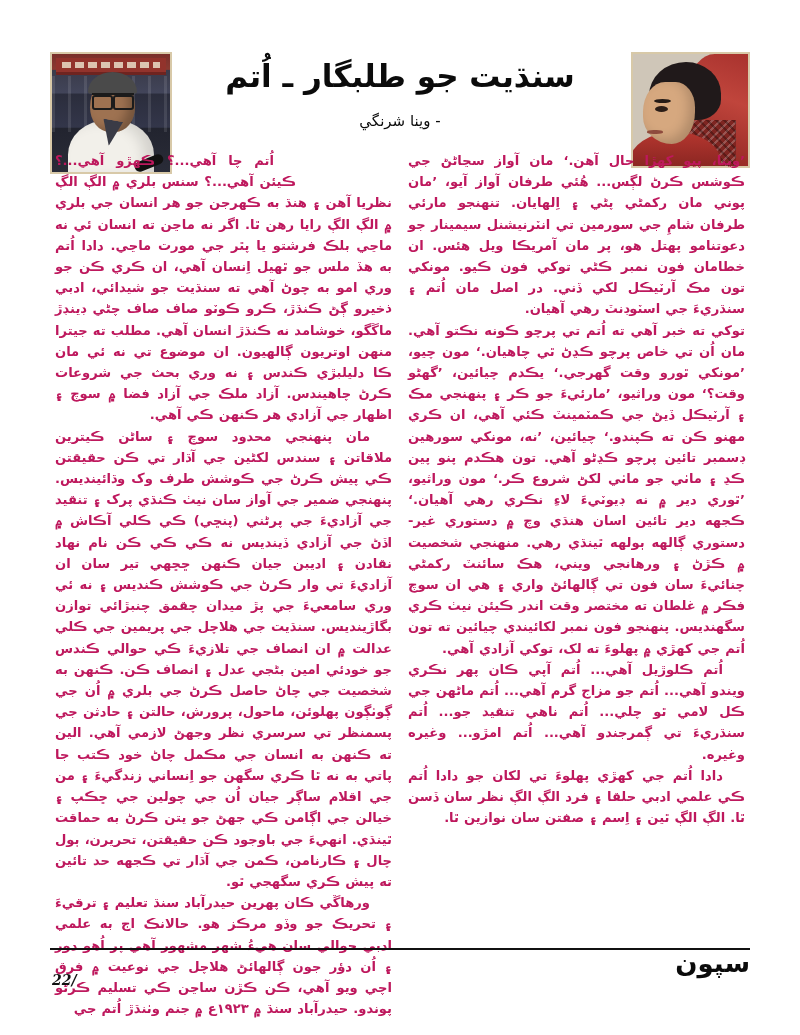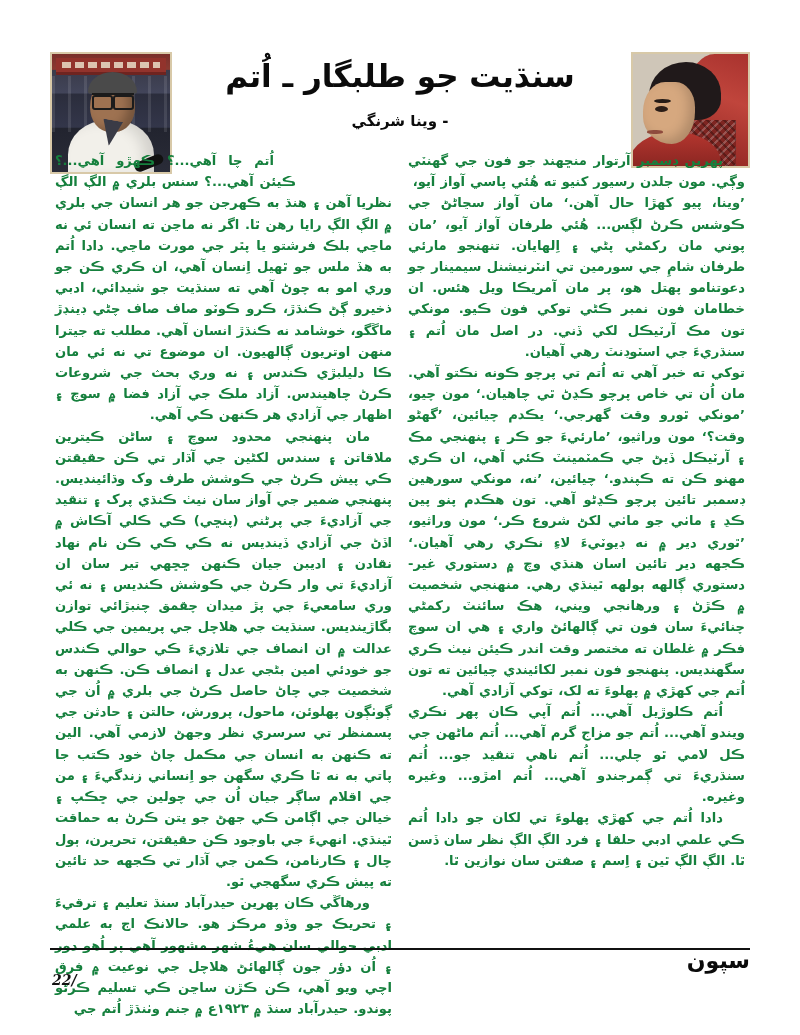--- a/index.html
+++ b/index.html
@@ -171,21 +171,21 @@
     font-weight: bold;
     line-height: 1.35;
     letter-spacing: 0;
     color: #0b0b0b;
     direction: rtl;
     white-space: nowrap;
   }
   .byline {
     margin-top: 14px;
     font-size: 15px;
-    font-weight: bold;
+    font-weight: normal;
     direction: rtl;
     color: #0b0b0b;
   }
 
   
   .body-area {
     position: absolute;
     top: 150px;
     left: 55px;
     width: 690px;
@@ -204,21 +204,21 @@
   }
   .col p {
     margin: 0;
     direction: rtl;
     text-align: justify;
     text-align-last: right;
     font-size: 13.1px;
     font-weight: bold;
     line-height: 1.62;
     word-spacing: 0.5px;
-    color: #15803d;
+    color: #be185d;
   }
   .col p.indent { text-indent: 22px; }
 
   
   .col-left .float-shim {
     float: right;
     width: 96px;
     height: 26px;
     shape-outside: inset(0);
   }
@@ -247,21 +247,21 @@
     font-family: "DejaVu Serif", "Liberation Serif", serif;
     font-size: 14px;
     font-style: italic;
     font-weight: bold;
     color: #111;
   }
   .masthead {
     position: absolute;
     right: 0;
     top: -4px;
-    font-size: 22px;
+    font-size: 26px;
     font-weight: bold;
     direction: rtl;
     color: #0b0b0b;
   }
 </style>
 </head>
 <body>
 
 <div class="page">
 
@@ -294,21 +294,20 @@
       <div class="ph-w-eye"></div>
       <div class="ph-w-lip"></div>
     </div>
 
   </div>
 
   <div class="body-area">
     <div class="cols">
 
       <div class="col col-right">
-        <p class="indent">پهرين ڊسمبر آرتوار منڇهند جو فون جي گهنٽي وڳي. مون جلدن رسيور کنيو ته هُئي پاسي آواز آيو،</p>
         <p>’وينا، پيو کهڙا حال آهن.‘ مان آواز سڃاڻڻ جي ڪوشس ڪرڻ لڳس... هُئي طرفان آواز آيو، ’مان پوني مان رکمڻي پڻي ۽ اِلهايان. تنهنجو مارئي طرفان شامِ جي سورمين تي انٽرنيشنل سيمينار جو دعوتنامو پهتل هو، پر مان آمريڪا ويل هئس. ان خطامان فون نمبر ڪڻي توکي فون ڪيو. مونکي تون مڪ آرٽيڪل لکي ڏني. در اصل مان اُتم ۽ سنڌريءَ جي اسٽوڊنٽ رهي آهيان.</p>
         <p>توکي ته خبر آهي ته اُتم تي پرچو ڪونه نڪتو آهي. مان اُن تي خاص پرچو ڪڍڻ ٿي چاهيان.‘ مون چيو، ’مونکي ٿورو وقت گهرجي.‘ يڪدم چيائين، ’گهڻو وقت؟‘ مون وراثيو، ’مارئيءَ جو ڪر ۽ پنهنجي مڪ ۽ آرٽيڪل ڏيڻ جي ڪمٽمينٽ ڪئي آهي، ان ڪري مهنو ڪن ته ڪپندو.‘ چيائين، ’نه، مونکي سورهين ڊسمبر تائين پرچو ڪڍڻو آهي. تون هڪدم پنو پين ڪڍ ۽ ماٺي جو ماٺي لکڻ شروع ڪر.‘ مون وراثيو، ’ٿوري دير ۾ نه ڊيوٽيءَ لاءِ نڪري رهي آهيان.‘ ڪجهه دير تائين اسان هنڌي وچ ۾ دستوري غير-دستوري ڳالهه ٻولهه ٿينڌي رهي. منهنجي شخصيت ۾ ڪڙڻ ۽ ورهانجي ويني، هڪ سائنٽ رکمڻي چنائيءَ سان فون تي ڳالهائڻ واري ۽ هي ان سوچ فڪر ۾ غلطان ته مختصر وقت اندر ڪيئن نيٺ ڪري سگهنديس. پنهنجو فون نمبر لکائيندي چيائين ته تون اُتم جي کهڙي ۾ پهلوءَ ته لک، توکي آزادي آهي.</p>
         <p class="indent">اُتم ڪلوڙيل آهي... اُتم آپي ڪان پهر نڪري ويندو آهي... اُتم جو مزاج گرم آهي... اُتم ماڻهن جي ڪل لامي ٿو چلي... اُتم ناهي تنقيد جو... اُتم سنڌريءَ تي ڳمرجندو آهي... اُتم امڙو... وغيره وغيره.</p>
         <p class="indent">دادا اُتم جي کهڙي پهلوءَ تي لکان جو دادا اُتم ڪي علمي ادبي حلقا ۽ فرد الڳ الڳ نظر سان ڏسن ٿا. الڳ الڳ ٿين ۽ اِسم ۽ صفتن سان نوازين ٿا.</p>
       </div>
 
       <div class="col col-left">
         <div class="float-shim"></div>
         <p class="indent">اُتم چا آهي...؟ ڪهڙو آهي...؟ ڪيئن آهي...؟ سنس بلري ۾ الڳ الڳ نظريا آهن ۽ هنڌ به ڪهرجن جو هر انسان جي بلري ۾ الڳ الڳ رايا رهن ٿا. اگر نه ماڃن ته انسان ئي نه ماڃي بلڪ فرشتو يا پٿر جي مورت ماڃي. دادا اُتم به هڏ ملس جو ٿهيل اِنسان آهي، ان ڪري ڪن جو وري امو به چوڻ آهي ته سنڌيت جو شيدائي، ادبي ذخيرو ڳڻ ڪنڌڙ، ڪرو ڪوٽو صاف صاف چڻي ڊينڊڙ ماڱگو، خوشامد نه ڪنڌڙ انسان آهي. مطلب ته جيترا منهن اوتريون ڳالهيون. ان موضوع تي نه ئي مان ڪا دليلبڙي ڪندس ۽ نه وري بحث جي شروعات ڪرڻ چاهيندس. آزاد ملڪ جي آزاد فضا ۾ سوچ ۽ اظهار جي آزادي هر ڪنهن ڪي آهي.</p>
         <p class="indent">مان پنهنجي محدود سوچ ۽ ساڻن ڪيترين ملاقاتن ۽ سندس لکڻين جي آڌار تي ڪن حقيقتن ڪي پيش ڪرڻ جي ڪوشش طرف وک وڌائينديس. پنهنجي ضمير جي آواز سان نيٺ ڪنڌي پرک ۽ تنقيد جي آزاديءَ جي پرڻني (پنڇي) ڪي ڪلي آڪاش ۾ اڏڻ جي آزادي ڏينديس نه ڪي ڪي ڪن نام نهاد نقادن ۽ اديبن جيان ڪنهن ڇڇهي تير سان ان آزاديءَ تي وار ڪرڻ جي ڪوشش ڪنديس ۽ نه ئي وري سامعيءَ جي پڙ ميدان چقمق چنبڙائي توازن بگاڙينديس. سنڌيت جي هلاچل جي پريمين جي ڪلي عدالت ۾ ان انصاف جي تلازيءَ ڪي حوالي ڪندس جو خودئي امين بڻجي عدل ۽ انصاف ڪن. ڪنهن به شخصيت جي چاڻ حاصل ڪرڻ جي بلري ۾ اُن جي ڳوٺڳون پهلوئن، ماحول، پرورش، حالتن ۽ حادثن جي پسمنظر تي سرسري نظر وجهڻ لازمي آهي. الين ته ڪنهن به انسان جي مڪمل چاڻ خود ڪتب جا پاتي به نه ٿا ڪري سگهن جو اِنساني زندگيءَ ۽ من جي اقلام ساڳر جيان اُن جي چولين جي ڇڪپ ۽ خيالن جي اڳامن ڪي جهڻ جو يتن ڪرڻ به حماقت ٿينڌي. انهيءَ جي باوجود ڪن حقيقتن، تحريرن، ٻول چال ۽ ڪارنامن، ڪمن جي آڌار تي ڪجهه حد تائين ته پيش ڪري سگهجي ٿو.</p>

